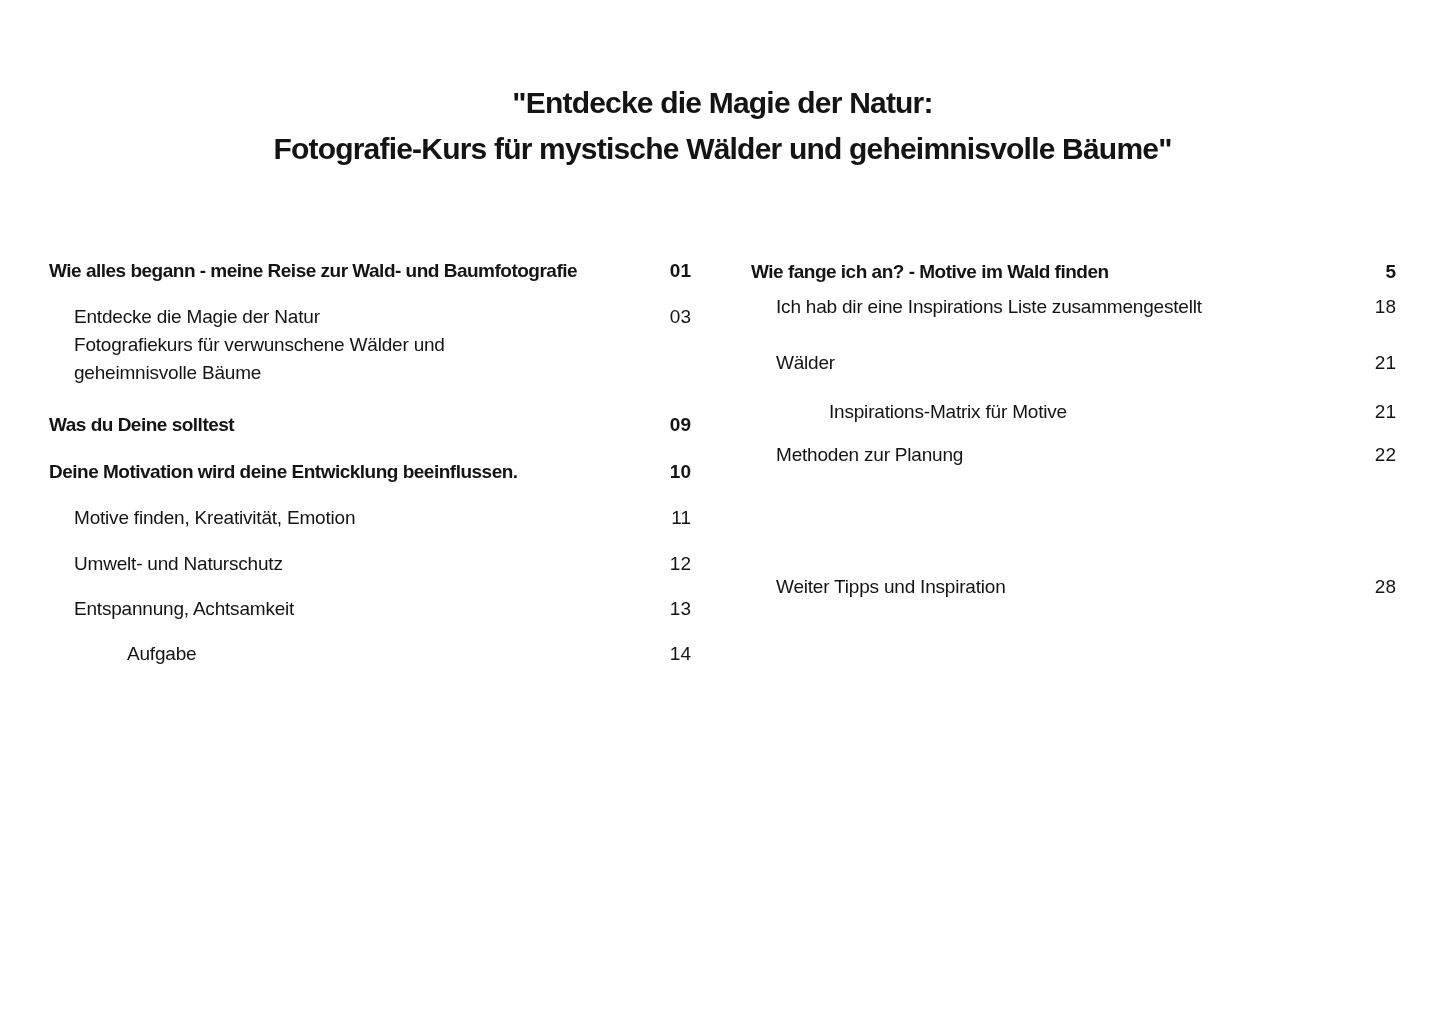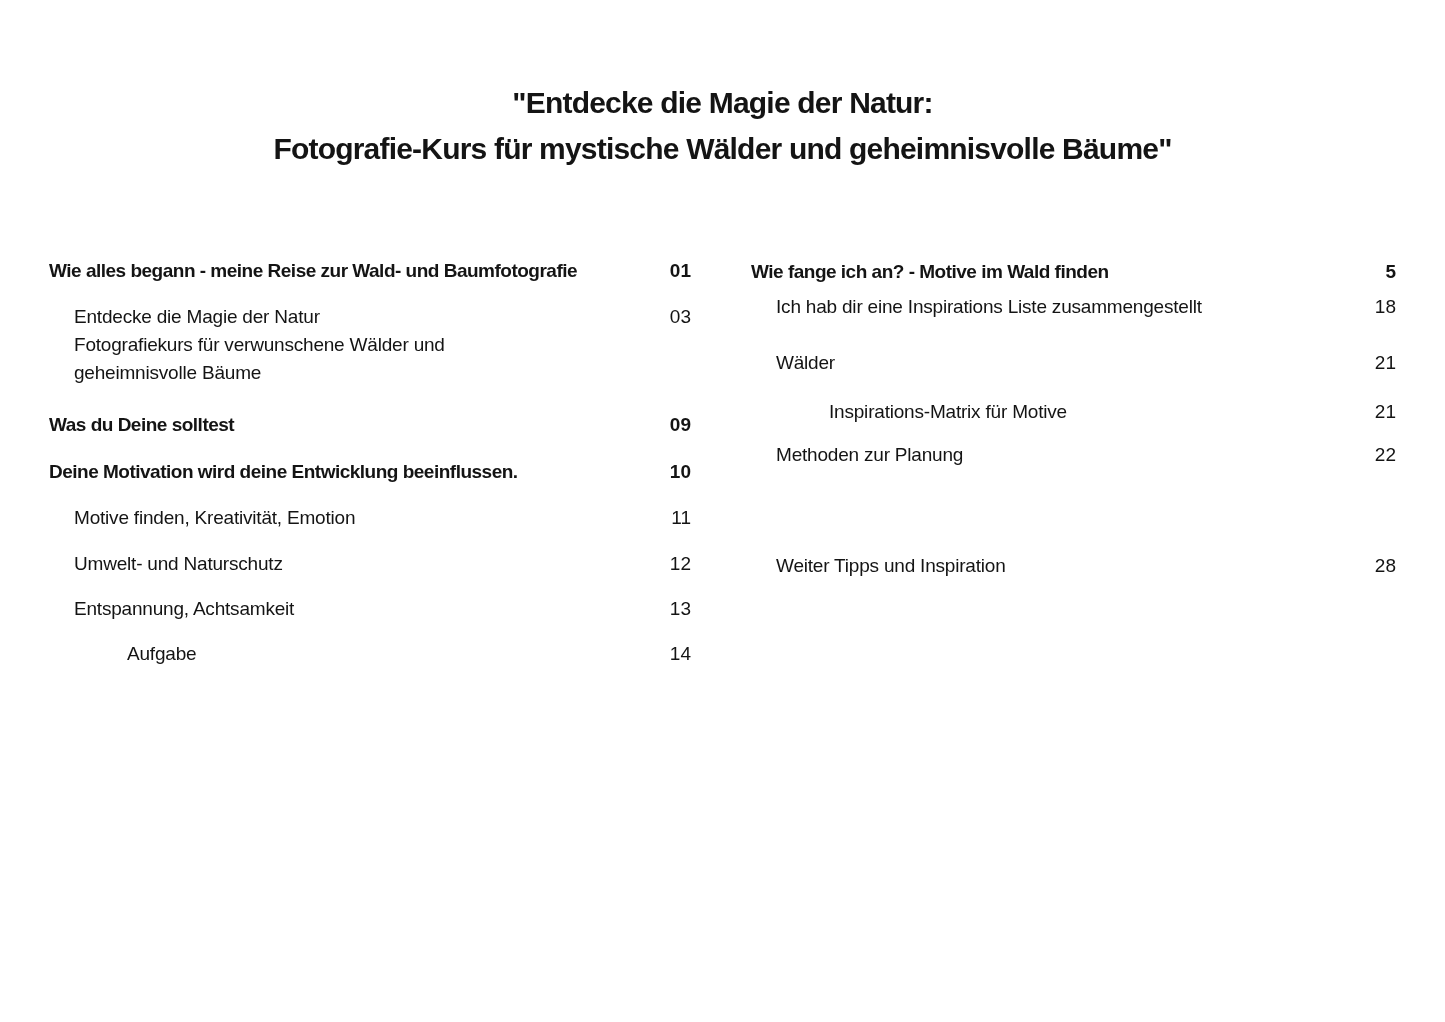--- a/index.html
+++ b/index.html
@@ -147,20 +147,20 @@
       <div class="t">Inspirations-Matrix für Motive</div>
       <div class="p">21</div>
     </div>
 
     <div class="row lvl1" style="top:441px">
       <div class="t">Methoden zur Planung</div>
       <div class="p">22</div>
     </div>
 
 
-    <div class="row lvl1" style="top:552px">
+    <div class="row lvl1" style="top:573px">
       <div class="t">Weiter Tipps und Inspiration</div>
       <div class="p">28</div>
     </div>
 
   </div>
 
 </div>
 
 </body></html>

